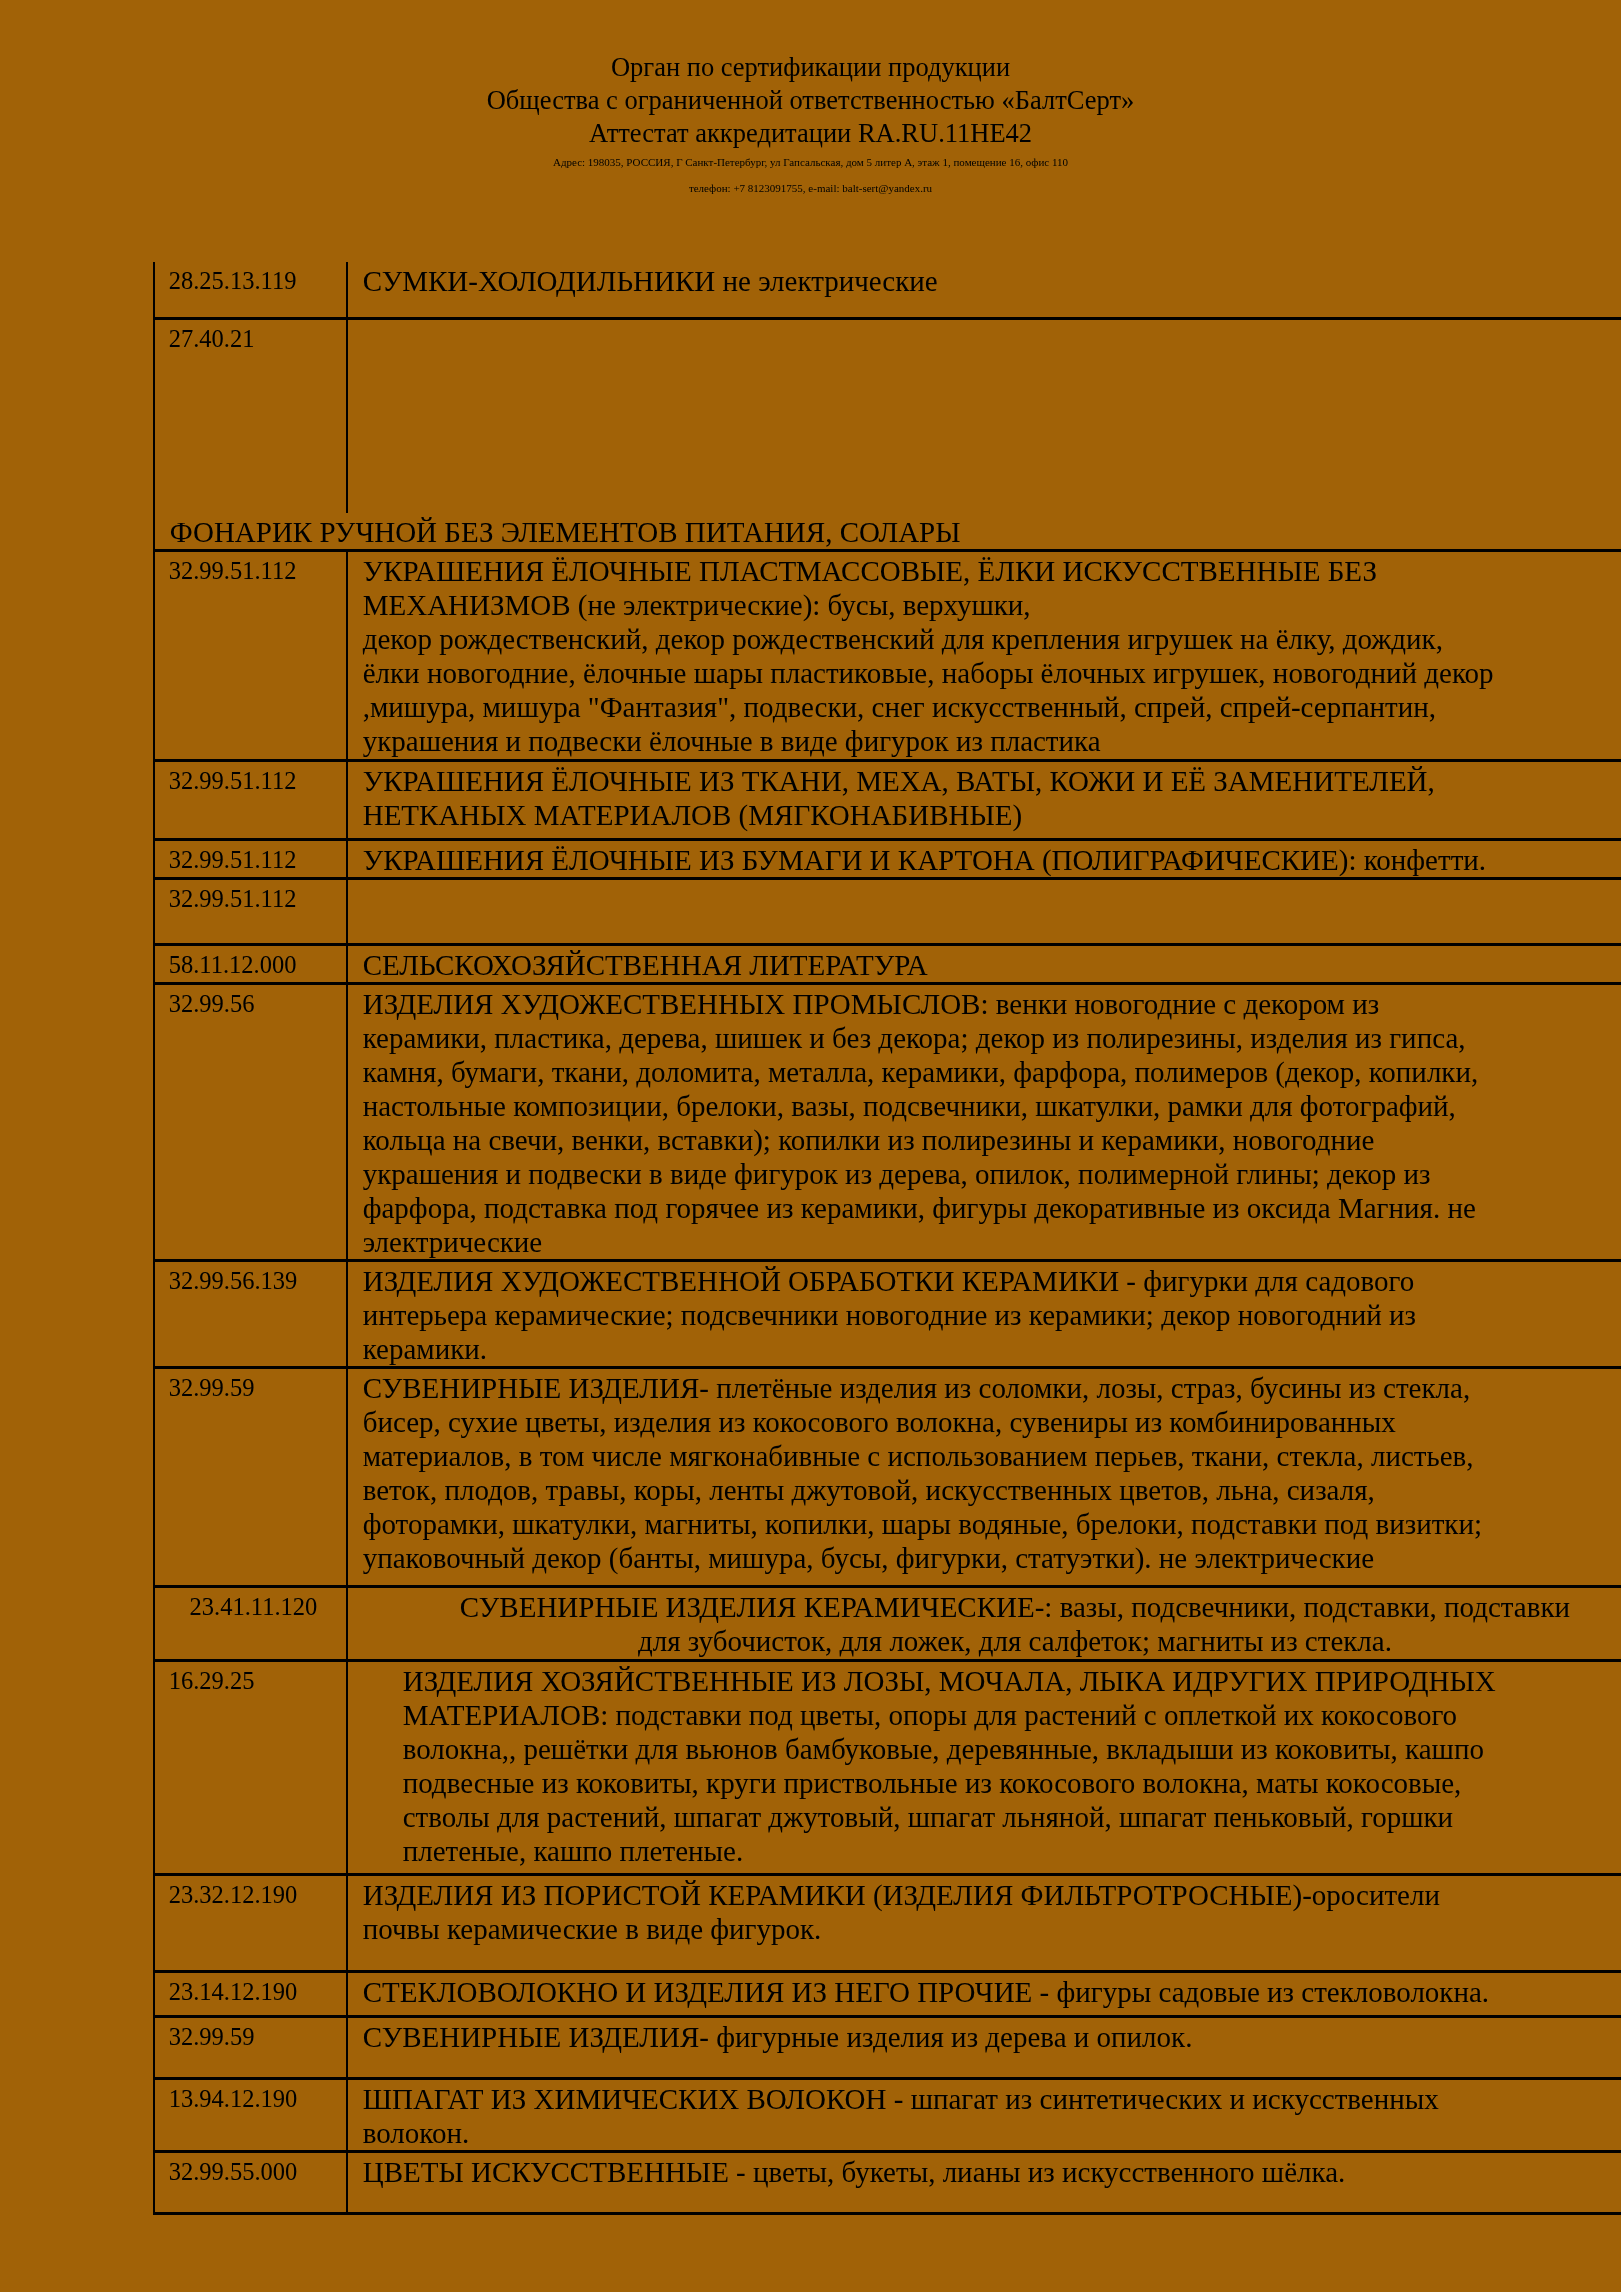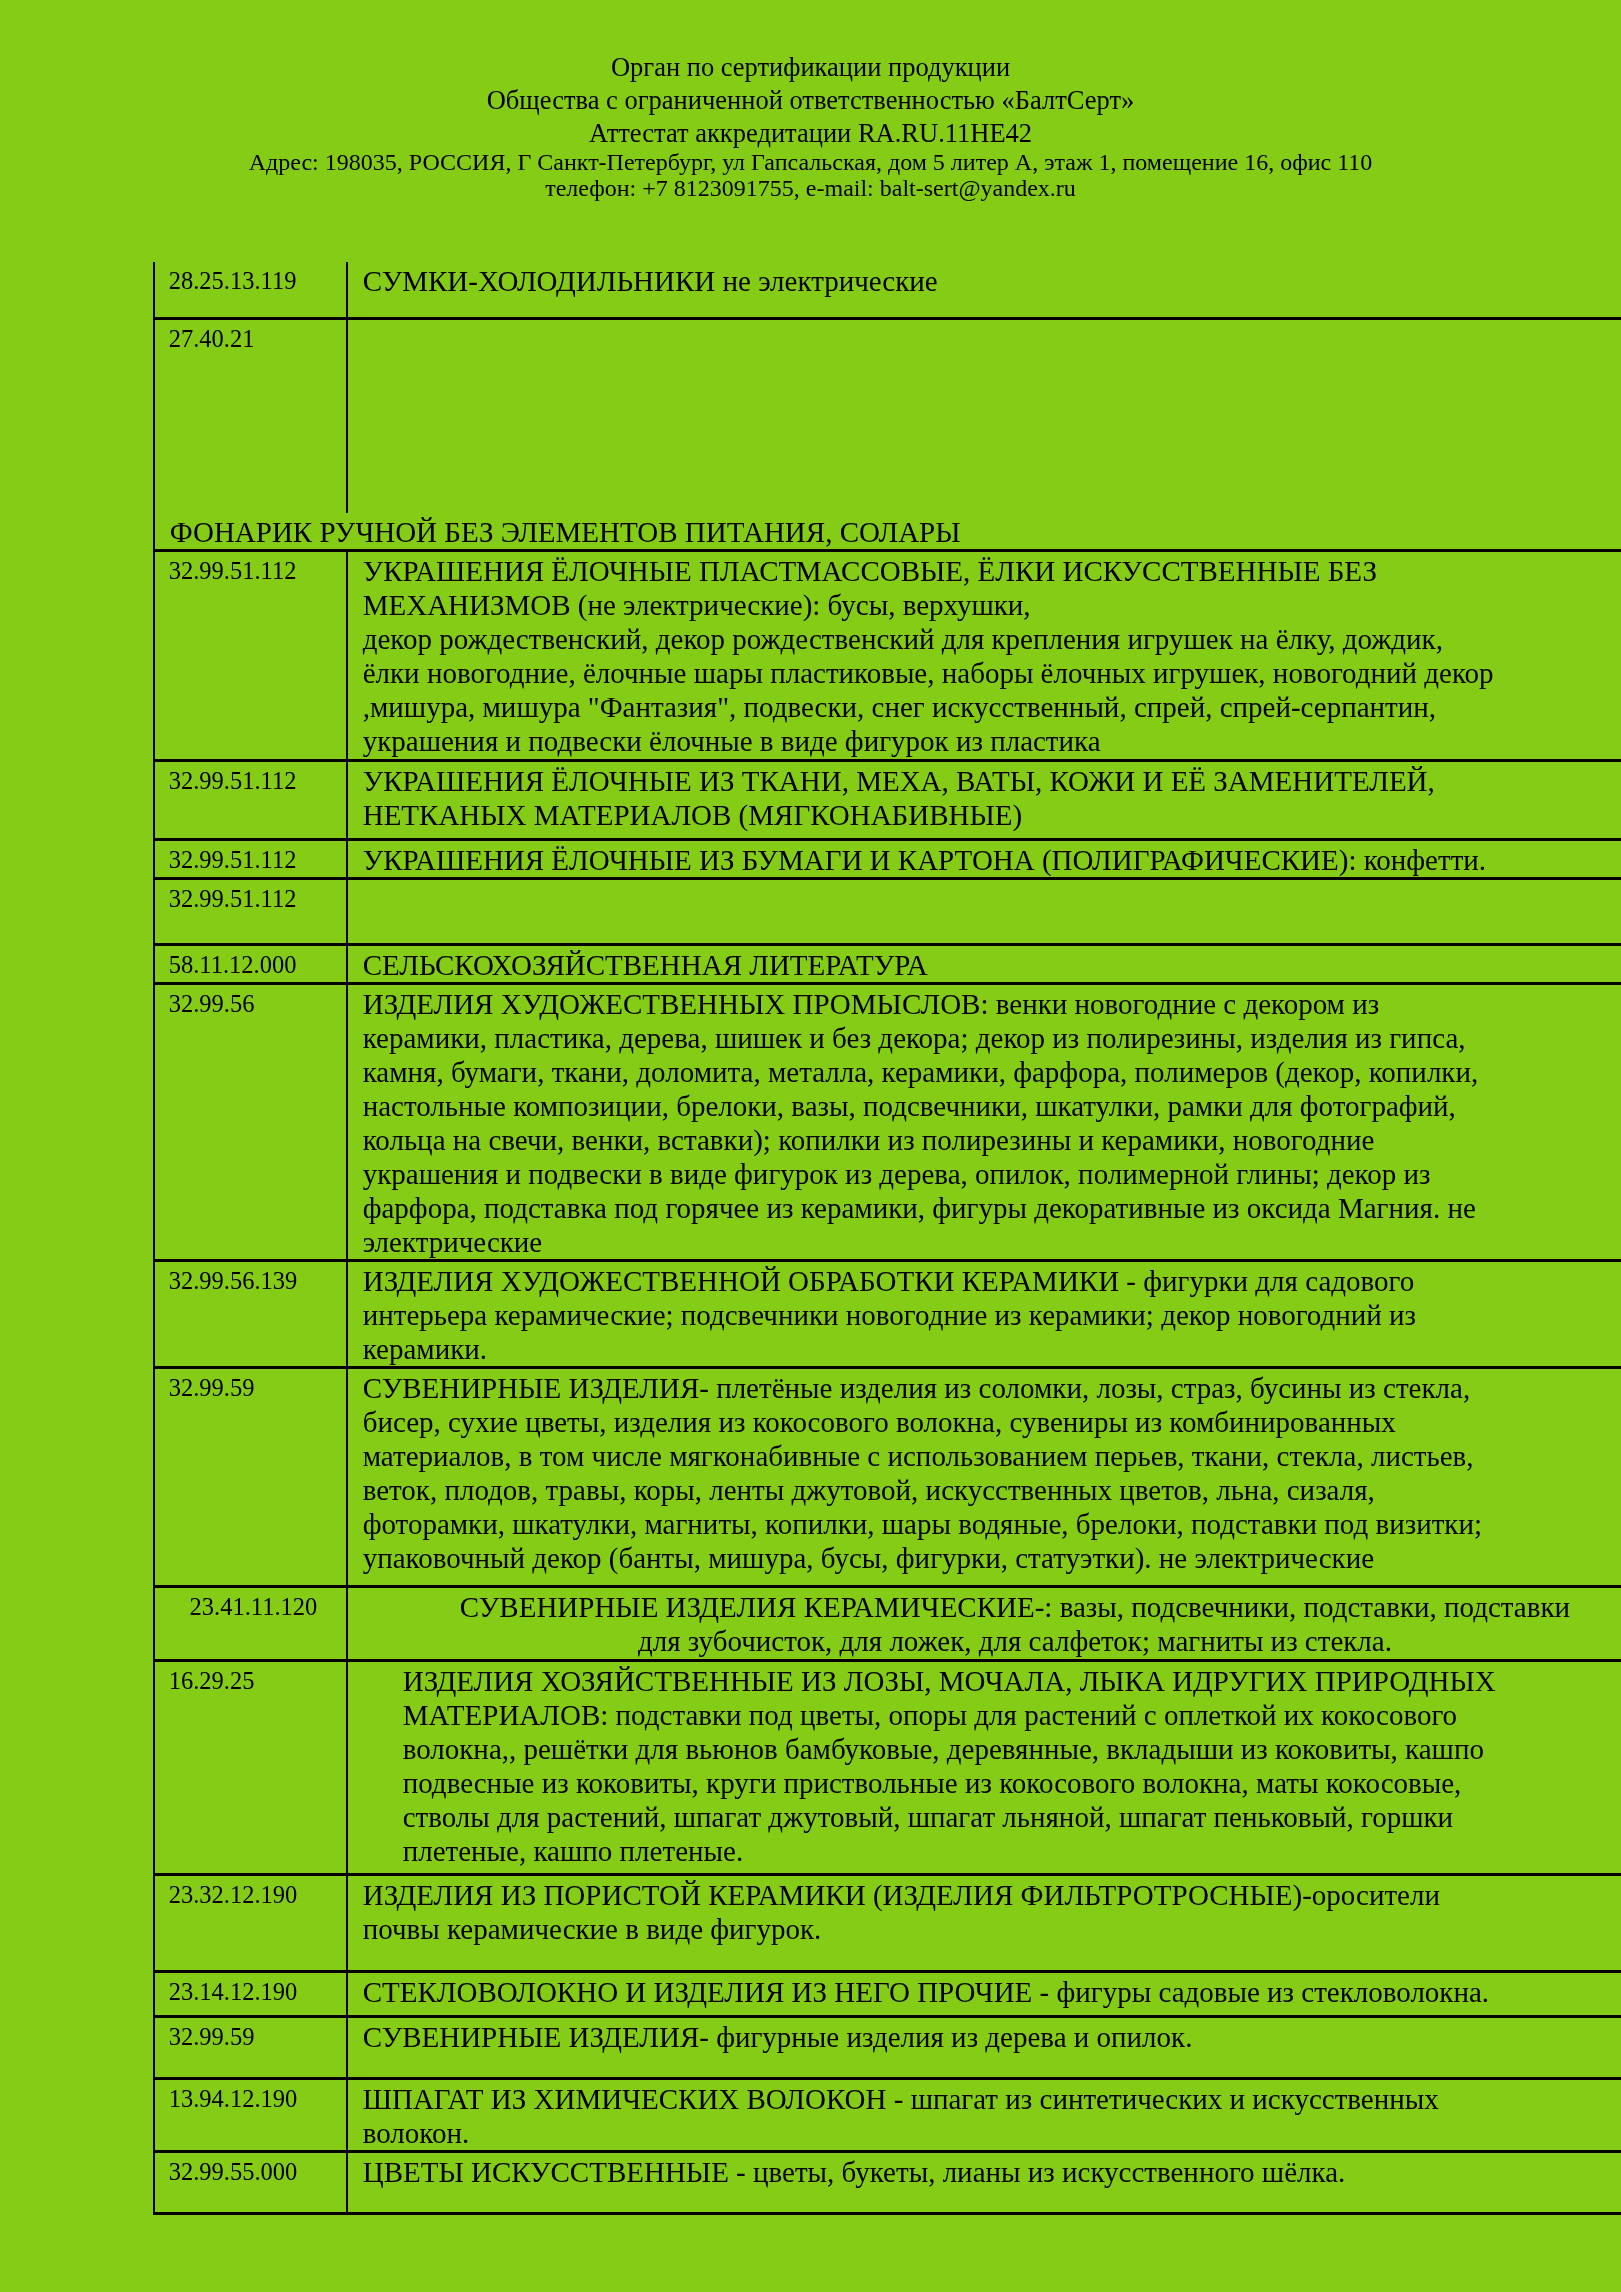--- a/index.html
+++ b/index.html
@@ -4,37 +4,37 @@
 <style>
   html, body {
     margin: 0;
     padding: 0;
     background: #ffffff;
   }
   .page {
     position: relative;
     width: 1621px;
     height: 2293px;
-    background: #84cc16;
+    background: #a16207;
     color: #000000;
     font-family: "Liberation Serif", "DejaVu Serif", serif;
     box-sizing: border-box;
     padding-top: 51px;
     overflow: hidden;
   }
   .doc-header {
     text-align: center;
   }
   .title-line {
     font-size: 26.5px;
     line-height: 33px;
     font-weight: normal;
   }
   .small-line {
-    font-size: 24px;
+    font-size: 11px;
     line-height: 25.5px;
   }
   .cert-table {
     margin-left: 153px;
     margin-top: 61px;
     width: 1528px;
     box-sizing: border-box;
   }
   .t-row {
     display: flex;

